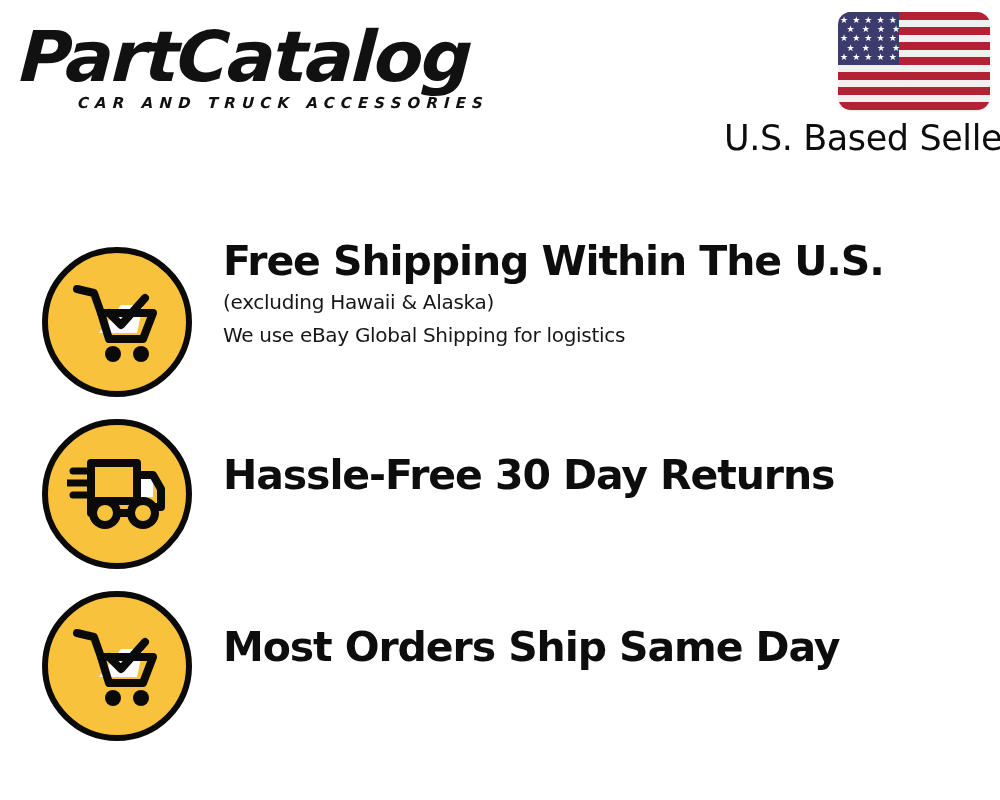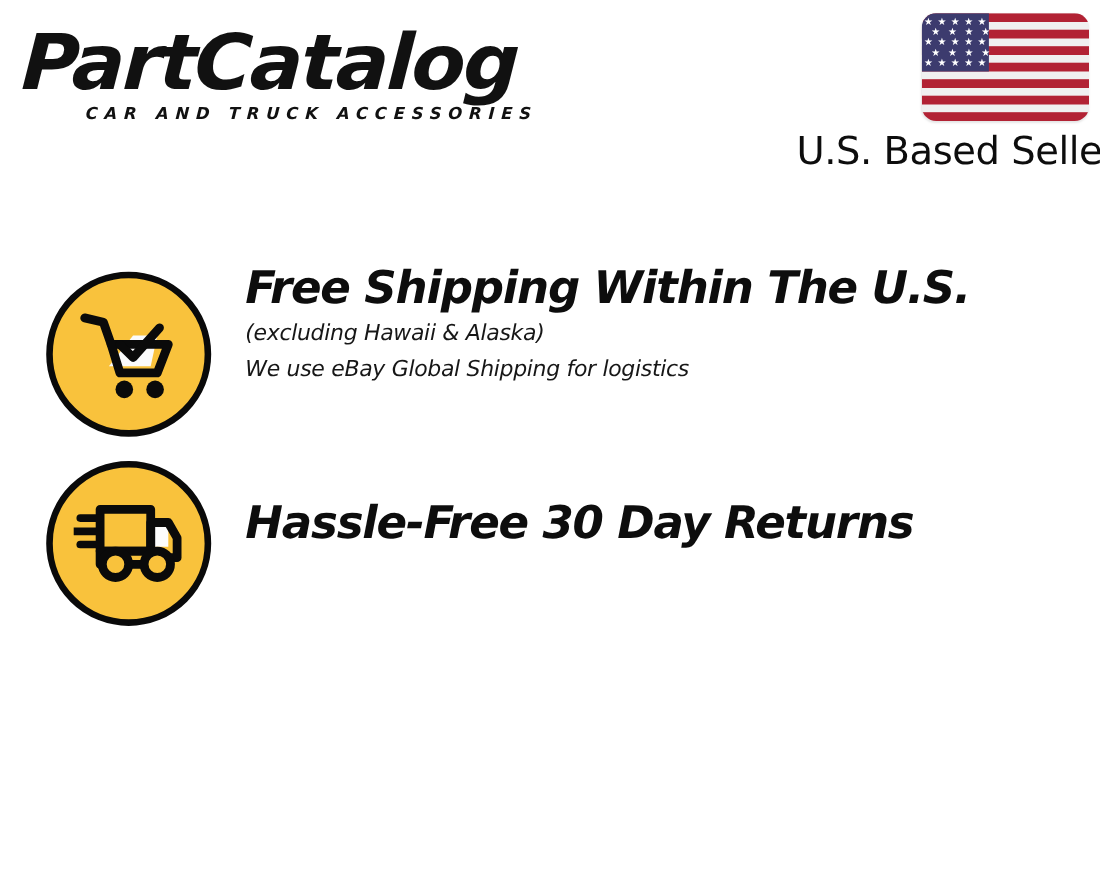--- a/index.html
+++ b/index.html
@@ -65,21 +65,21 @@
     text-align:right;
     font-family:"DejaVu Sans", sans-serif;
     font-weight:400;
     font-size:35px;line-height:40px;
     letter-spacing:-.4px;
     color:#0d0d0d;
     white-space:nowrap;
   }
 
   
-  .features{position:absolute;left:0;top:238px;width:1000px;font-style:italic;}
+  .features{position:absolute;left:0;top:238px;width:1000px;}
   .feature{position:relative;height:172px;}
 
   .badge{
     position:absolute;left:42px;top:9px;
     width:150px;height:150px;
     border-radius:50%;
     background:#f9c23c;
     border:6px solid #0a0a0a;
     box-sizing:border-box;
   }
@@ -199,14 +199,29 @@
         <path d="M6 14 H24" stroke="#0a0a0a" stroke-width="7" stroke-linecap="round"></path>
         <path d="M0 26 H24" stroke="#0a0a0a" stroke-width="7" stroke-linecap="round"></path>
         <path d="M6 38 H24" stroke="#0a0a0a" stroke-width="7" stroke-linecap="round"></path>
       </svg>
     </div>
     <div class="ftext">
       <div class="f-head">Hassle-Free 30 Day Returns</div>
     </div>
   </div>
 
+  <div class="feature row3">
+    <div class="badge">
+      <svg width="96" height="86" viewBox="0 0 96 86" fill="none">
+        <path d="M52 26 H74 L68 54 H30 Z" fill="#fbfbfb"></path>
+        <path d="M8 10 L25 14 L32 34" stroke="#0a0a0a" stroke-width="8" stroke-linecap="round" stroke-linejoin="round" fill="none"></path>
+        <path d="M32 34 H84 L74 60 H40 L32 34 Z" stroke="#0a0a0a" stroke-width="8" stroke-linecap="round" stroke-linejoin="round" fill="none"></path>
+        <path d="M40 34 L52 46 L76 19" stroke="#0a0a0a" stroke-width="8" stroke-linecap="round" stroke-linejoin="round" fill="none"></path>
+        <circle cx="44" cy="75" r="8" fill="#0a0a0a"></circle>
+        <circle cx="72" cy="75" r="8" fill="#0a0a0a"></circle>
+      </svg>
+    </div>
+    <div class="ftext">
+      <div class="f-head">Most Orders Ship Same Day</div>
+    </div>
+  </div>
 
 </div>
 
 </body></html>

